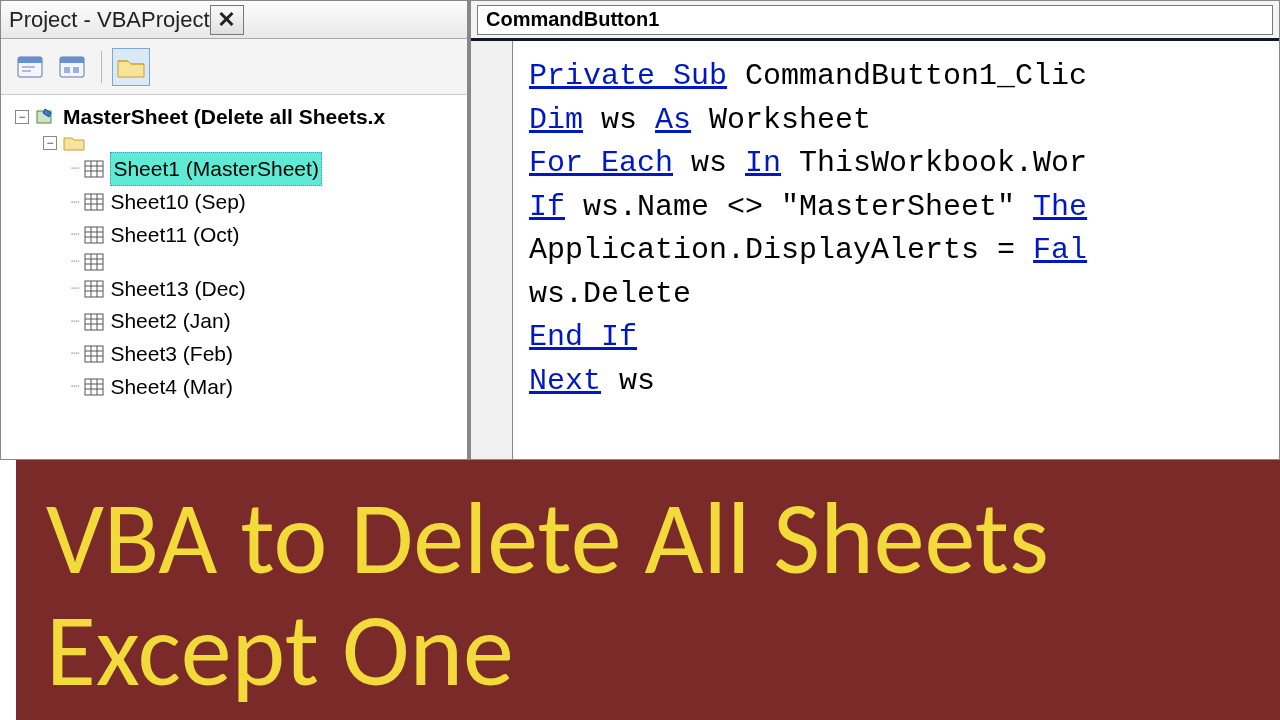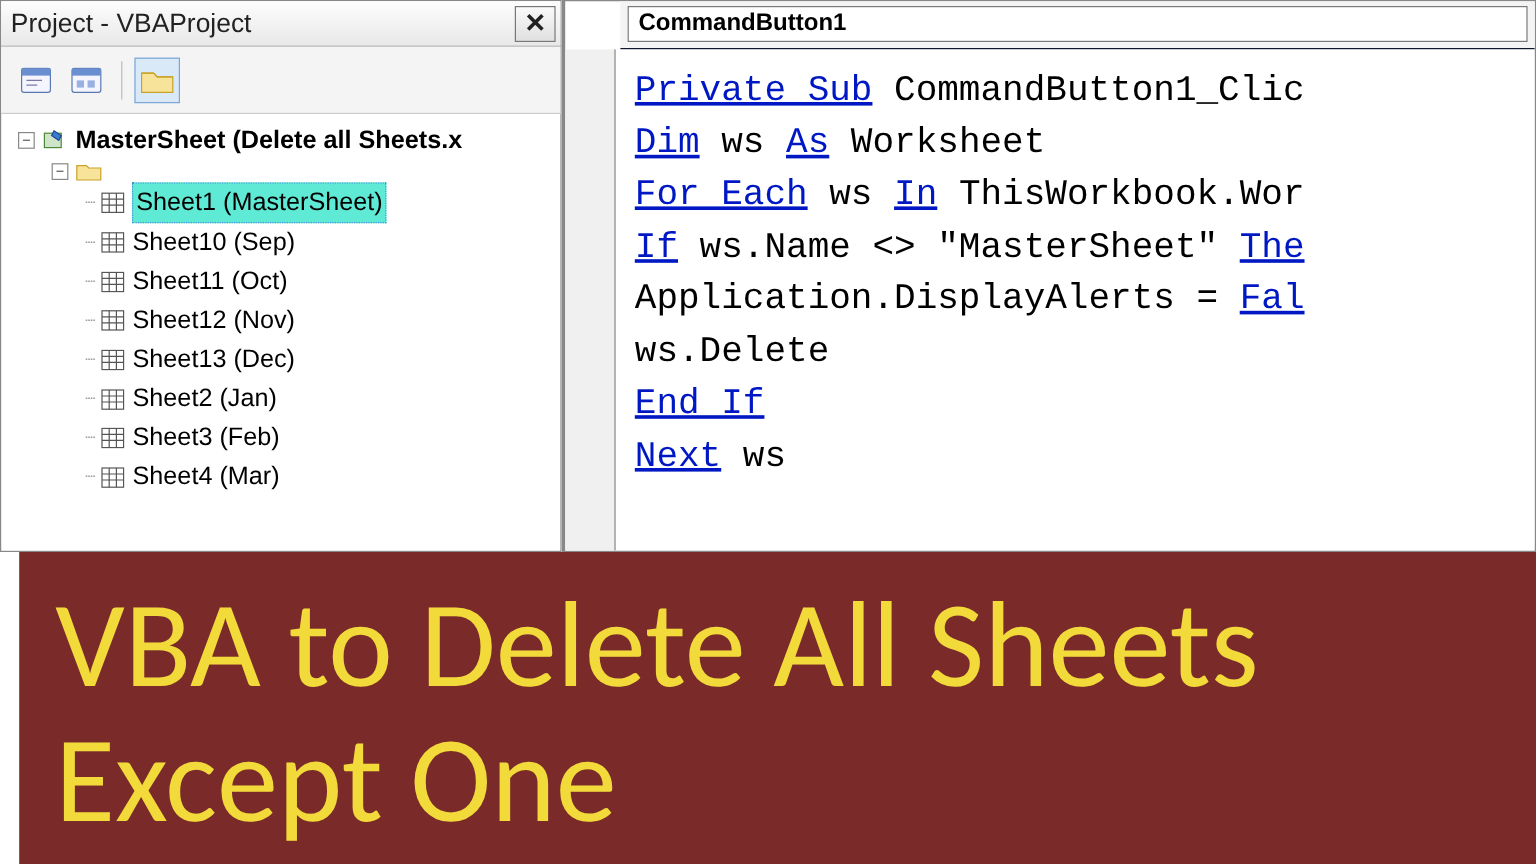--- a/index.html
+++ b/index.html
@@ -21,21 +21,21 @@
     width: 468px;
     height: 100%;
     border: 1px solid #888;
     display: flex;
     flex-direction: column;
     background: #fff;
   }
   .panel-titlebar {
     display: flex;
     align-items: center;
-    justify-content: space-between;
+    justify-content: flex-start;
     height: 38px;
     background: linear-gradient(#fdfdfd,#e8e8e8);
     border-bottom: 1px solid #aaa;
     padding: 0 4px 0 8px;
   }
   .panel-title {
     font-size: 22px;
     color: #222;
   }
   .close-btn {
@@ -127,23 +127,22 @@
     border: 1px solid #888;
     border-left: 3px solid #888;
     display: flex;
     flex-direction: column;
     background: #fff;
     overflow: hidden;
   }
   .dropdown-row {
     height: 40px;
     padding: 4px 6px;
-    border-bottom: 1px solid #0f172a;
+    border-bottom: 3px solid #0f172a;
     background: #f4f4f4;
-    margin-left: 46px;
   }
   .dropdown {
     width: 100%;
     height: 30px;
     border: 1px solid #7a7a7a;
     background: #fff;
     padding: 2px 8px;
     font-size: 20px;
     font-weight: bold;
     color: #000;
@@ -277,21 +276,20 @@
           </div>
           <div class="tree-row indent-3">
             <span class="dotted-conn">┈</span>
             <svg width="20" height="18">
               <rect x="1" y="1" width="18" height="16" fill="#fff" stroke="#555"></rect>
               <line x1="1" y1="6" x2="19" y2="6" stroke="#555"></line>
               <line x1="1" y1="11" x2="19" y2="11" stroke="#555"></line>
               <line x1="7" y1="1" x2="7" y2="17" stroke="#555"></line>
               <line x1="13" y1="1" x2="13" y2="17" stroke="#555"></line>
             </svg>
-            <span class="label-span">Sheet12 (Nov)</span>
           </div>
           <div class="tree-row indent-3">
             <span class="dotted-conn">┈</span>
             <svg width="20" height="18">
               <rect x="1" y="1" width="18" height="16" fill="#fff" stroke="#555"></rect>
               <line x1="1" y1="6" x2="19" y2="6" stroke="#555"></line>
               <line x1="1" y1="11" x2="19" y2="11" stroke="#555"></line>
               <line x1="7" y1="1" x2="7" y2="17" stroke="#555"></line>
               <line x1="13" y1="1" x2="13" y2="17" stroke="#555"></line>
             </svg>

